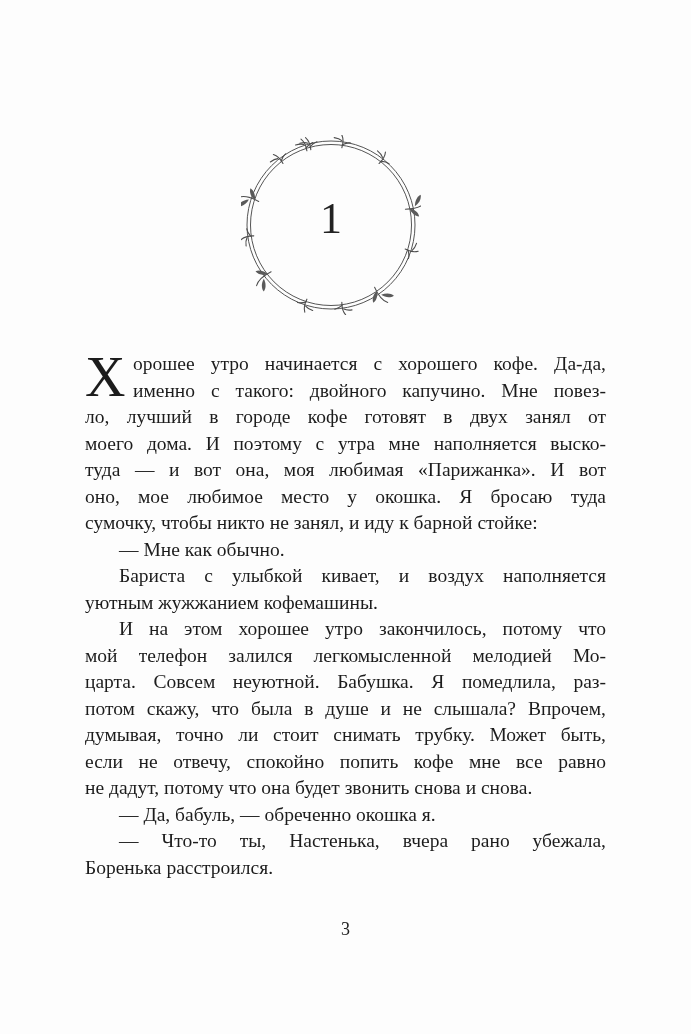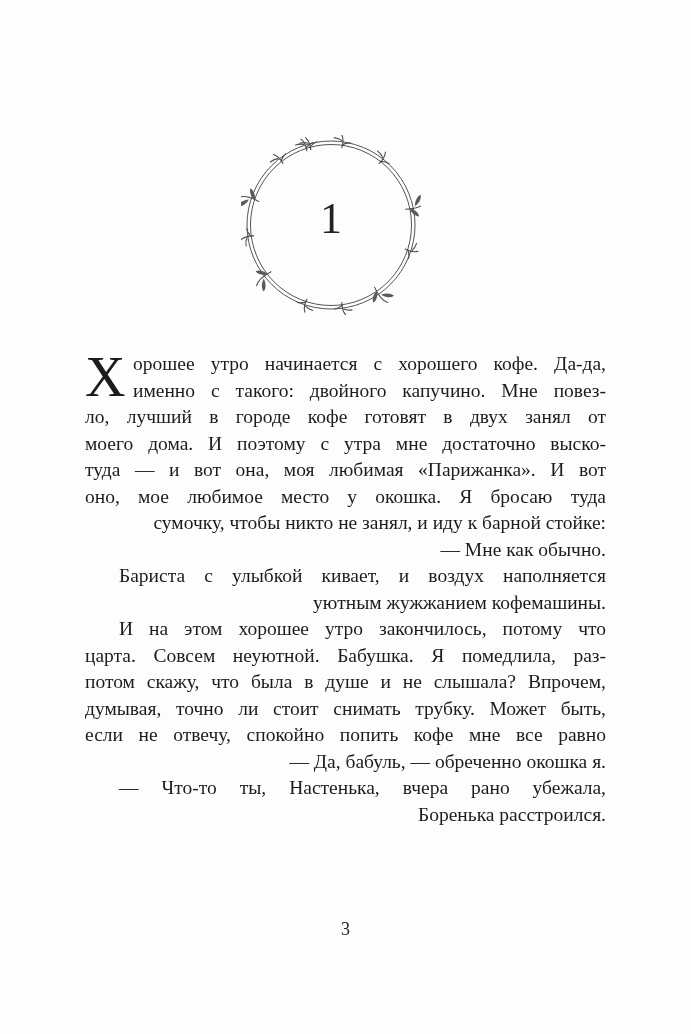--- a/index.html
+++ b/index.html
@@ -31,21 +31,21 @@
   }
   .text-block {
     position: absolute;
     left: 85px;
     top: 351px;
     width: 521px;
     font-size: 19.5px;
     line-height: 26.5px;
   }
   .paragraph { position: relative; }
-  .line { text-align: right; white-space: normal; }
+  .line { text-align: left; white-space: normal; }
   .line.justified { text-align: justify; text-align-last: justify; }
   .line.indent { padding-left: 34px; }
   .line.dropcap-indent { padding-left: 48px; font-family: Liberation Serif, serif; }
   .drop-cap {
     position: absolute;
     left: 0;
     top: 0;
     font-size: 56px;
     line-height: 52px;
     color: #1c1c1c;
@@ -96,38 +96,40 @@
   </svg>
 
   <div class="chapter-number">1</div>
 
   <div class="text-block">
       <div class="paragraph">
         <span class="drop-cap">Х</span>
         <div class="line justified dropcap-indent">орошее утро начинается с хорошего кофе. Да-да,</div>
         <div class="line justified dropcap-indent">именно с такого: двойного капучино. Мне повез-</div>
         <div class="line justified">ло, лучший в городе кофе готовят в двух занял от</div>
-        <div class="line justified">моего дома. И поэтому с утра мне достаточно выско-</div>
+        <div class="line justified">моего дома. И поэтому с утра мне наполняется выско-</div>
         <div class="line justified">туда — и вот она, моя любимая «Парижанка». И вот</div>
         <div class="line justified">оно, мое любимое место у окошка. Я бросаю туда</div>
         <div class="line">сумочку, чтобы никто не занял, и иду к барной стойке:</div>
       </div>
       <div class="paragraph">
         <div class="line indent">— Мне как обычно.</div>
       </div>
       <div class="paragraph">
         <div class="line justified indent">Бариста с улыбкой кивает, и воздух наполняется</div>
         <div class="line">уютным жужжанием кофемашины.</div>
       </div>
       <div class="paragraph">
         <div class="line justified indent">И на этом хорошее утро закончилось, потому что</div>
+        <div class="line justified">мой телефон залился легкомысленной мелодией Мо-</div>
         <div class="line justified">царта. Совсем неуютной. Бабушка. Я помедлила, раз-</div>
         <div class="line justified">потом скажу, что была в душе и не слышала? Впрочем,</div>
         <div class="line justified">думывая, точно ли стоит снимать трубку. Может быть,</div>
         <div class="line justified">если не отвечу, спокойно попить кофе мне все равно</div>
+        <div class="line">не дадут, потому что она будет звонить снова и снова.</div>
       </div>
       <div class="paragraph">
         <div class="line indent">— Да, бабуль, — обреченно окошка я.</div>
       </div>
       <div class="paragraph">
         <div class="line justified indent">— Что-то ты, Настенька, вчера рано убежала,</div>
         <div class="line">Боренька расстроился.</div>
       </div>
     </div>
 

